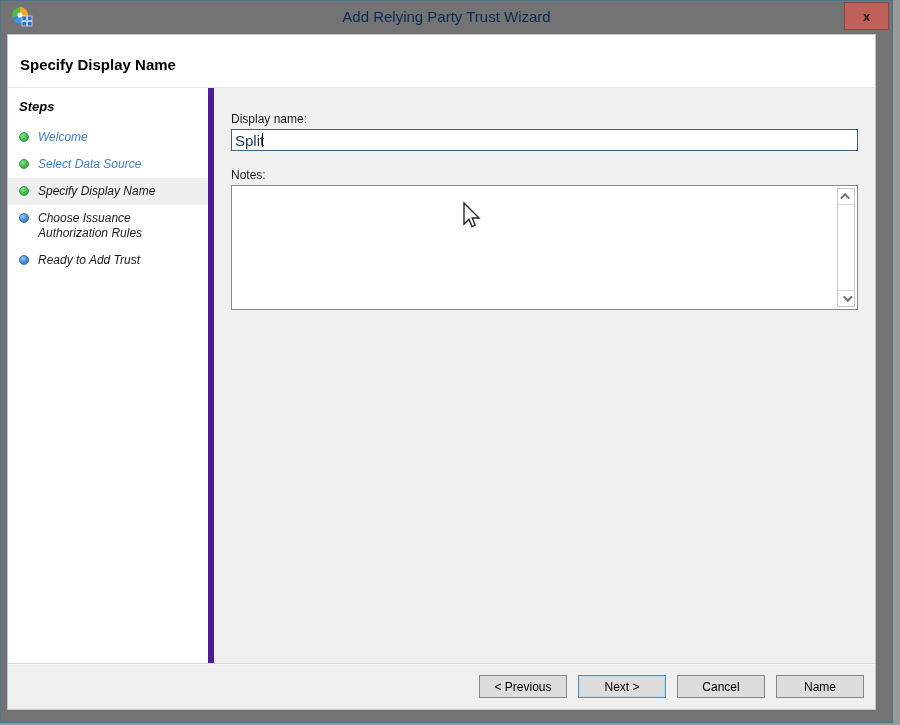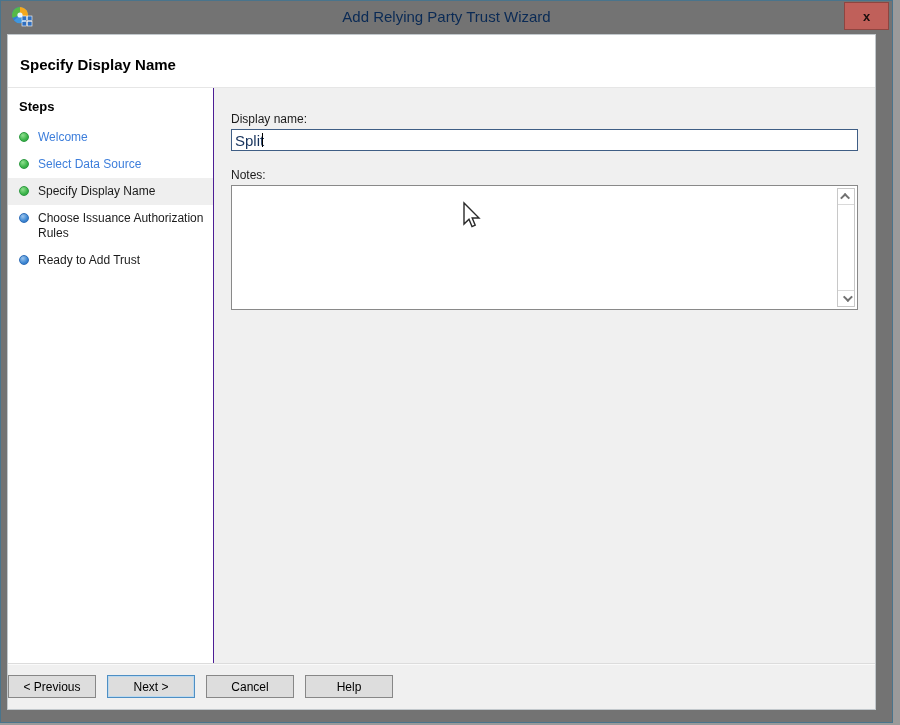--- a/index.html
+++ b/index.html
@@ -43,21 +43,22 @@
     border-bottom: 1px solid #e6e6e6;
   }
   .dlg-header h1 {
     padding: 21px 0 0 12px;
     font-size: 15px; font-weight: bold; color: #000000;
   }
   .dlg-body { flex: 1 1 auto; display: flex; min-height: 0; }
   
   .steps-panel {
     width: 206px; flex: 0 0 auto; background: #ffffff;
-    border-right: 1px solid #4c1d95;
+    border-right: 6px solid #4c1d95;
+    font-style: italic;
   }
   .steps-heading {
     font-size: 13px; font-weight: bold; color: #000;
     padding: 11px 0 4px 11px;
   }
   ul.steps { list-style: none; margin-top: 6px; }
   ul.steps li {
     display: flex; align-items: flex-start;
     padding: 6px 6px 6px 11px; min-height: 27px;
     font-size: 12px; line-height: 15px;
@@ -119,21 +120,21 @@
     width: 7px; height: 7px;
     border-left: 2px solid #717171; border-top: 2px solid #717171;
   }
   .chev.up   { transform: rotate(45deg) translateY(2px); }
   .chev.down { transform: rotate(225deg) translateY(2px); }
   
   .dlg-footer {
     flex: 0 0 auto; height: 46px; background: #f0f0f0;
     border-top: 1px solid #dcdcdc;
     box-shadow: inset 0 1px 0 #fafafa;
-    display: flex; align-items: center;
+    display: flex; justify-content: flex-end; align-items: center;
     gap: 11px; padding-right: 11px;
   }
   .dlg-footer button {
     width: 88px; height: 23px;
     background: #dddddd; border: 1px solid #878787;
     font-family: "Liberation Sans", sans-serif; font-size: 12px; color: #000;
     cursor: default;
   }
   .dlg-footer button.default {
     border: 1px solid #4e8fc4;
@@ -222,21 +223,21 @@
           </div>
         </div>
       </div>
 
     </div>
 
     <div class="dlg-footer">
         <button class="">&lt; Previous</button>
         <button class="default">Next &gt;</button>
         <button class="">Cancel</button>
-        <button class="">Help</button>
+        <button class="">Name</button>
       </div>
 
   </div>
 </div>
 
 <svg class="mouse-cursor" width="24" height="32" viewBox="0 0 24 32">
   <path d="M6 3 L6 24 L11 19.2 L14 26.6 L17.2 25.2 L14.2 18 L21 18 Z" fill="#ffffff" stroke="#2a2a2a" stroke-width="1.4"></path>
 </svg>
 
 </body></html>

